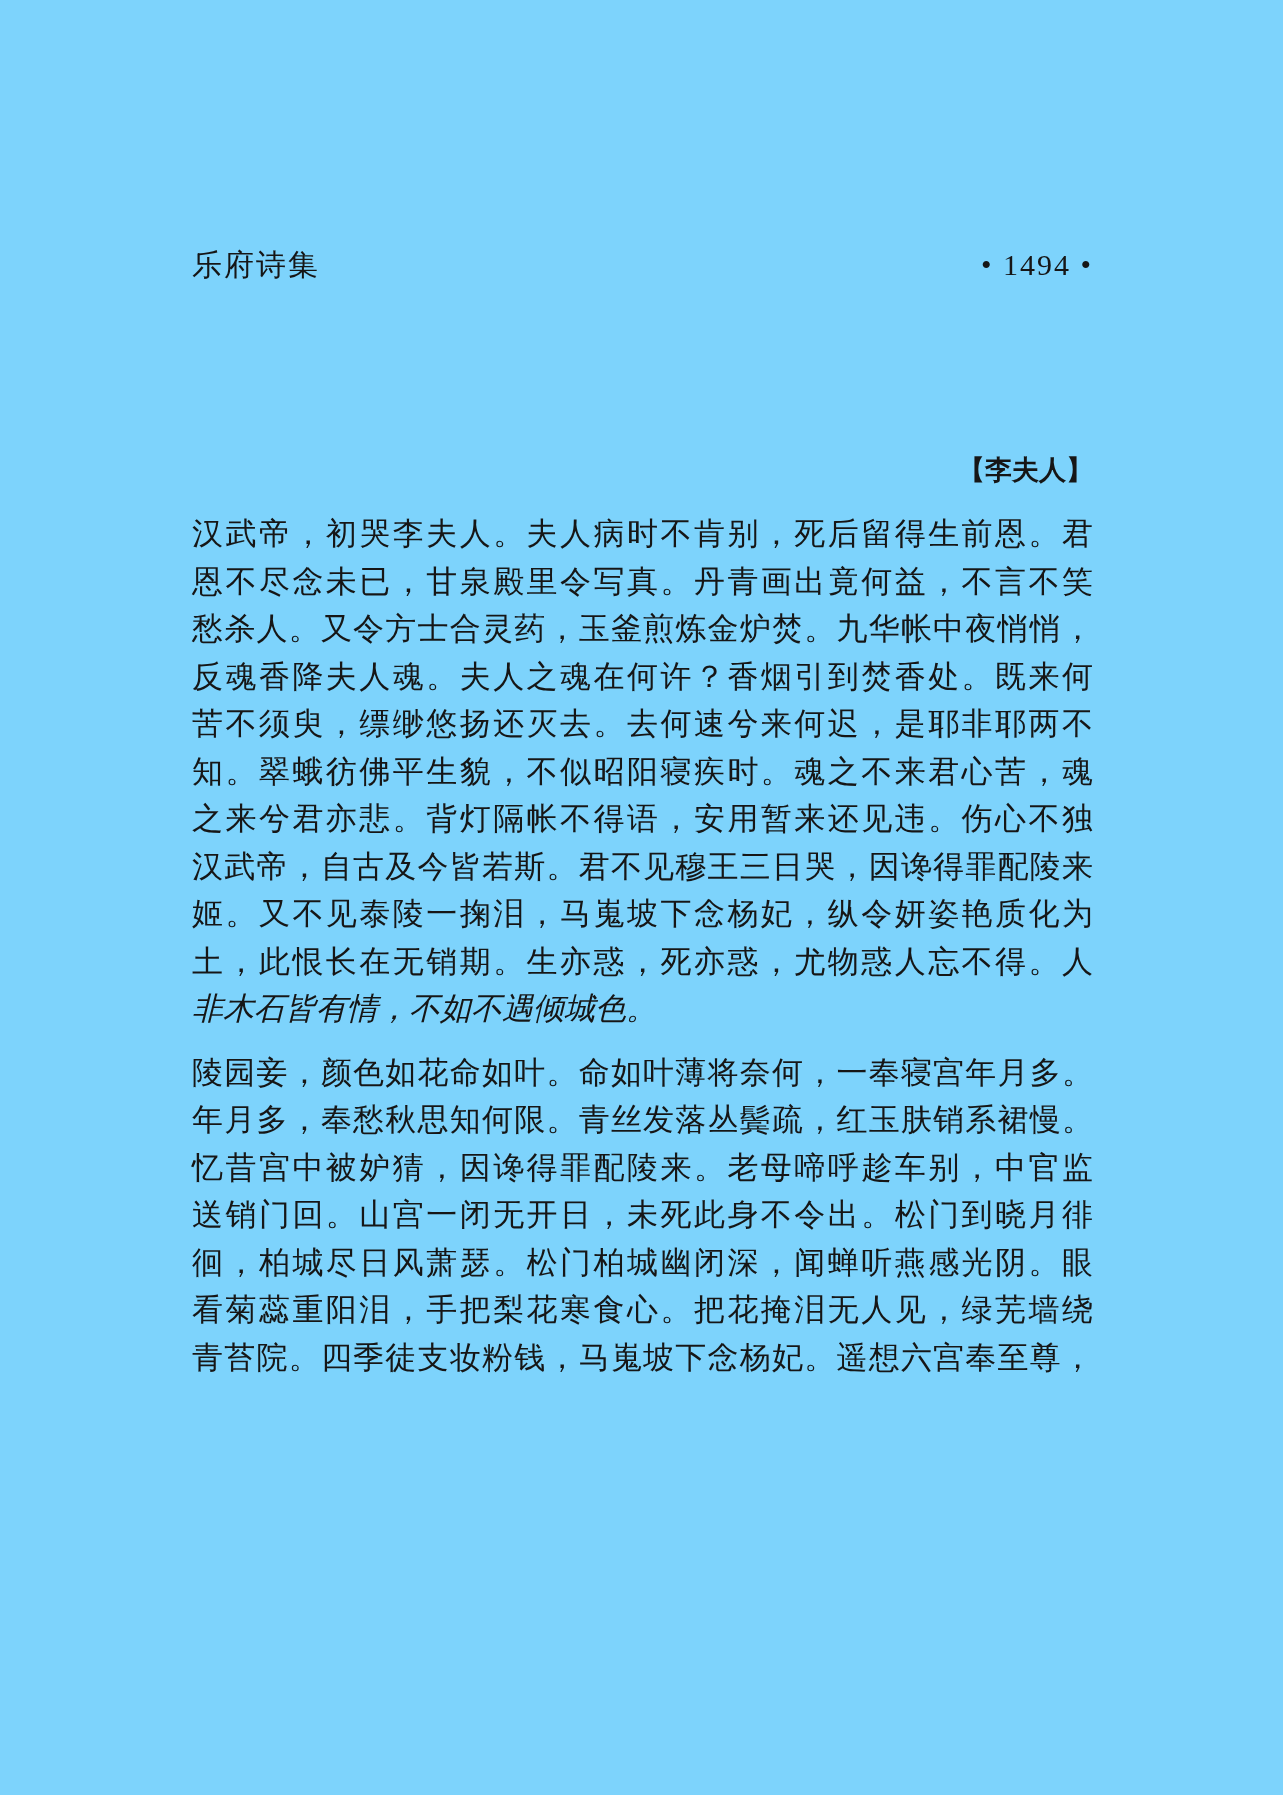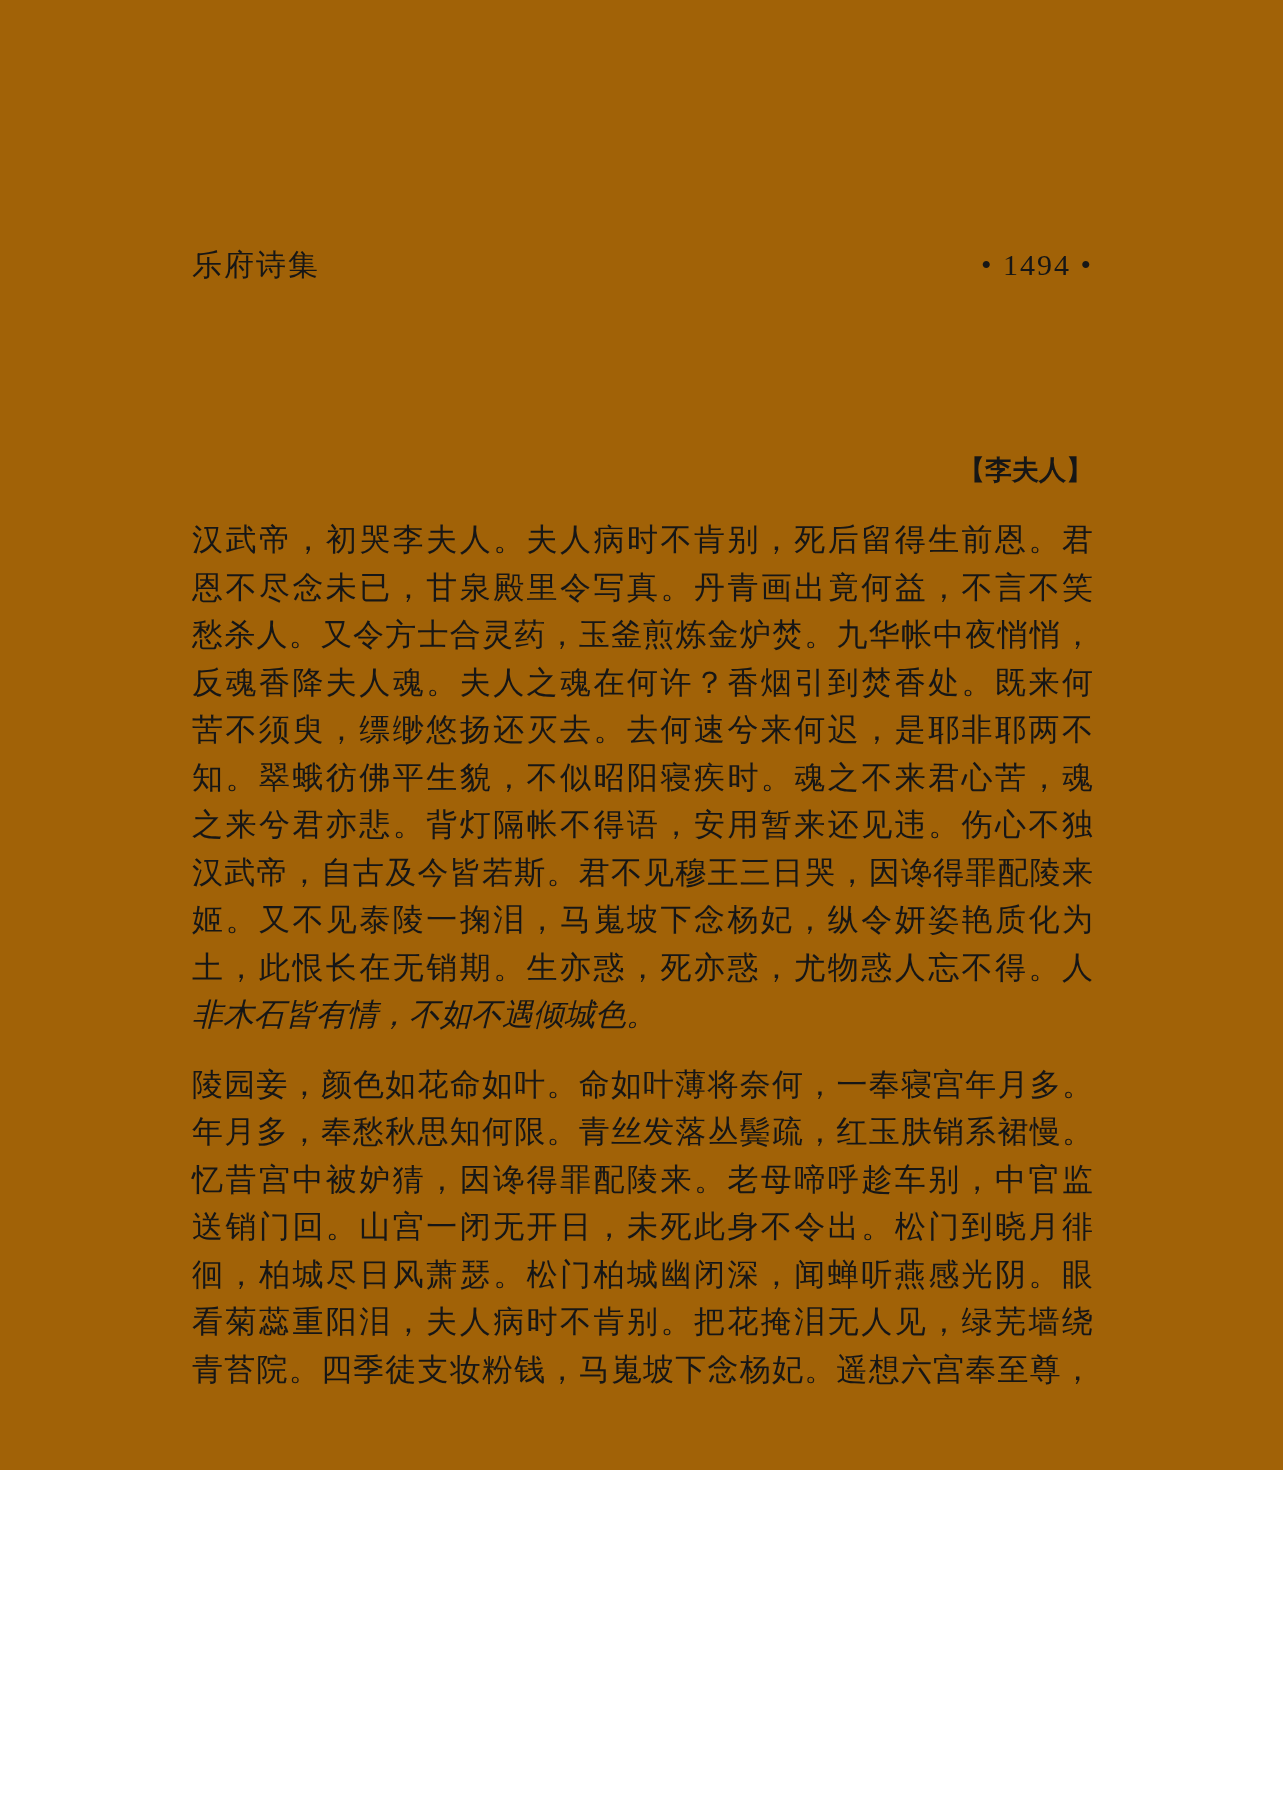--- a/index.html
+++ b/index.html
@@ -3,23 +3,23 @@
 <meta charset="utf-8">
 <style>
   html, body {
     margin: 0;
     padding: 0;
     background: #ffffff;
   }
   .page {
     position: relative;
     width: 1283px;
-    height: 1470px;
+    height: 1795px;
     box-sizing: border-box;
-    background: #a16207;
+    background: #7dd3fc;
     color: #161616;
     font-family: "Liberation Serif", "DejaVu Serif", serif;
     padding: 246px 190px 0 192px;
     overflow: hidden;
   }
   .running-header {
     display: flex;
     justify-content: space-between;
     align-items: baseline;
     font-size: 30px;
@@ -38,21 +38,21 @@
     font-weight: 700;
     line-height: 48px;
   }
   .poem-title.first {
     margin-top: 162px;
   }
   .poem-title.second {
     margin-top: 76px;
   }
   .poem-body {
-    margin-top: 22px;
+    margin-top: 16px;
     font-size: 31px;
     line-height: 47.5px;
   }
   .poem-line {
     text-align: justify;
     text-align-last: justify;
     text-justify: inter-ideograph;
     height: 47.5px;
     overflow: visible;
     white-space: nowrap;
@@ -88,17 +88,17 @@
     <div class="poem-line short">非木石皆有情，不如不遇倾城色。</div>
   </div>
 
 
   <div class="poem-body">
     <div class="poem-line">陵园妾，颜色如花命如叶。命如叶薄将奈何，一奉寝宫年月多。</div>
     <div class="poem-line">年月多，奉愁秋思知何限。青丝发落丛鬓疏，红玉肤销系裙慢。</div>
     <div class="poem-line">忆昔宫中被妒猜，因谗得罪配陵来。老母啼呼趁车别，中官监</div>
     <div class="poem-line">送销门回。山宫一闭无开日，未死此身不令出。松门到晓月徘</div>
     <div class="poem-line">徊，柏城尽日风萧瑟。松门柏城幽闭深，闻蝉听燕感光阴。眼</div>
-    <div class="poem-line">看菊蕊重阳泪，夫人病时不肯别。把花掩泪无人见，绿芜墙绕</div>
+    <div class="poem-line">看菊蕊重阳泪，手把梨花寒食心。把花掩泪无人见，绿芜墙绕</div>
     <div class="poem-line">青苔院。四季徒支妆粉钱，马嵬坡下念杨妃。遥想六宫奉至尊，</div>
   </div>
 
 </div>
 
 </body></html>

